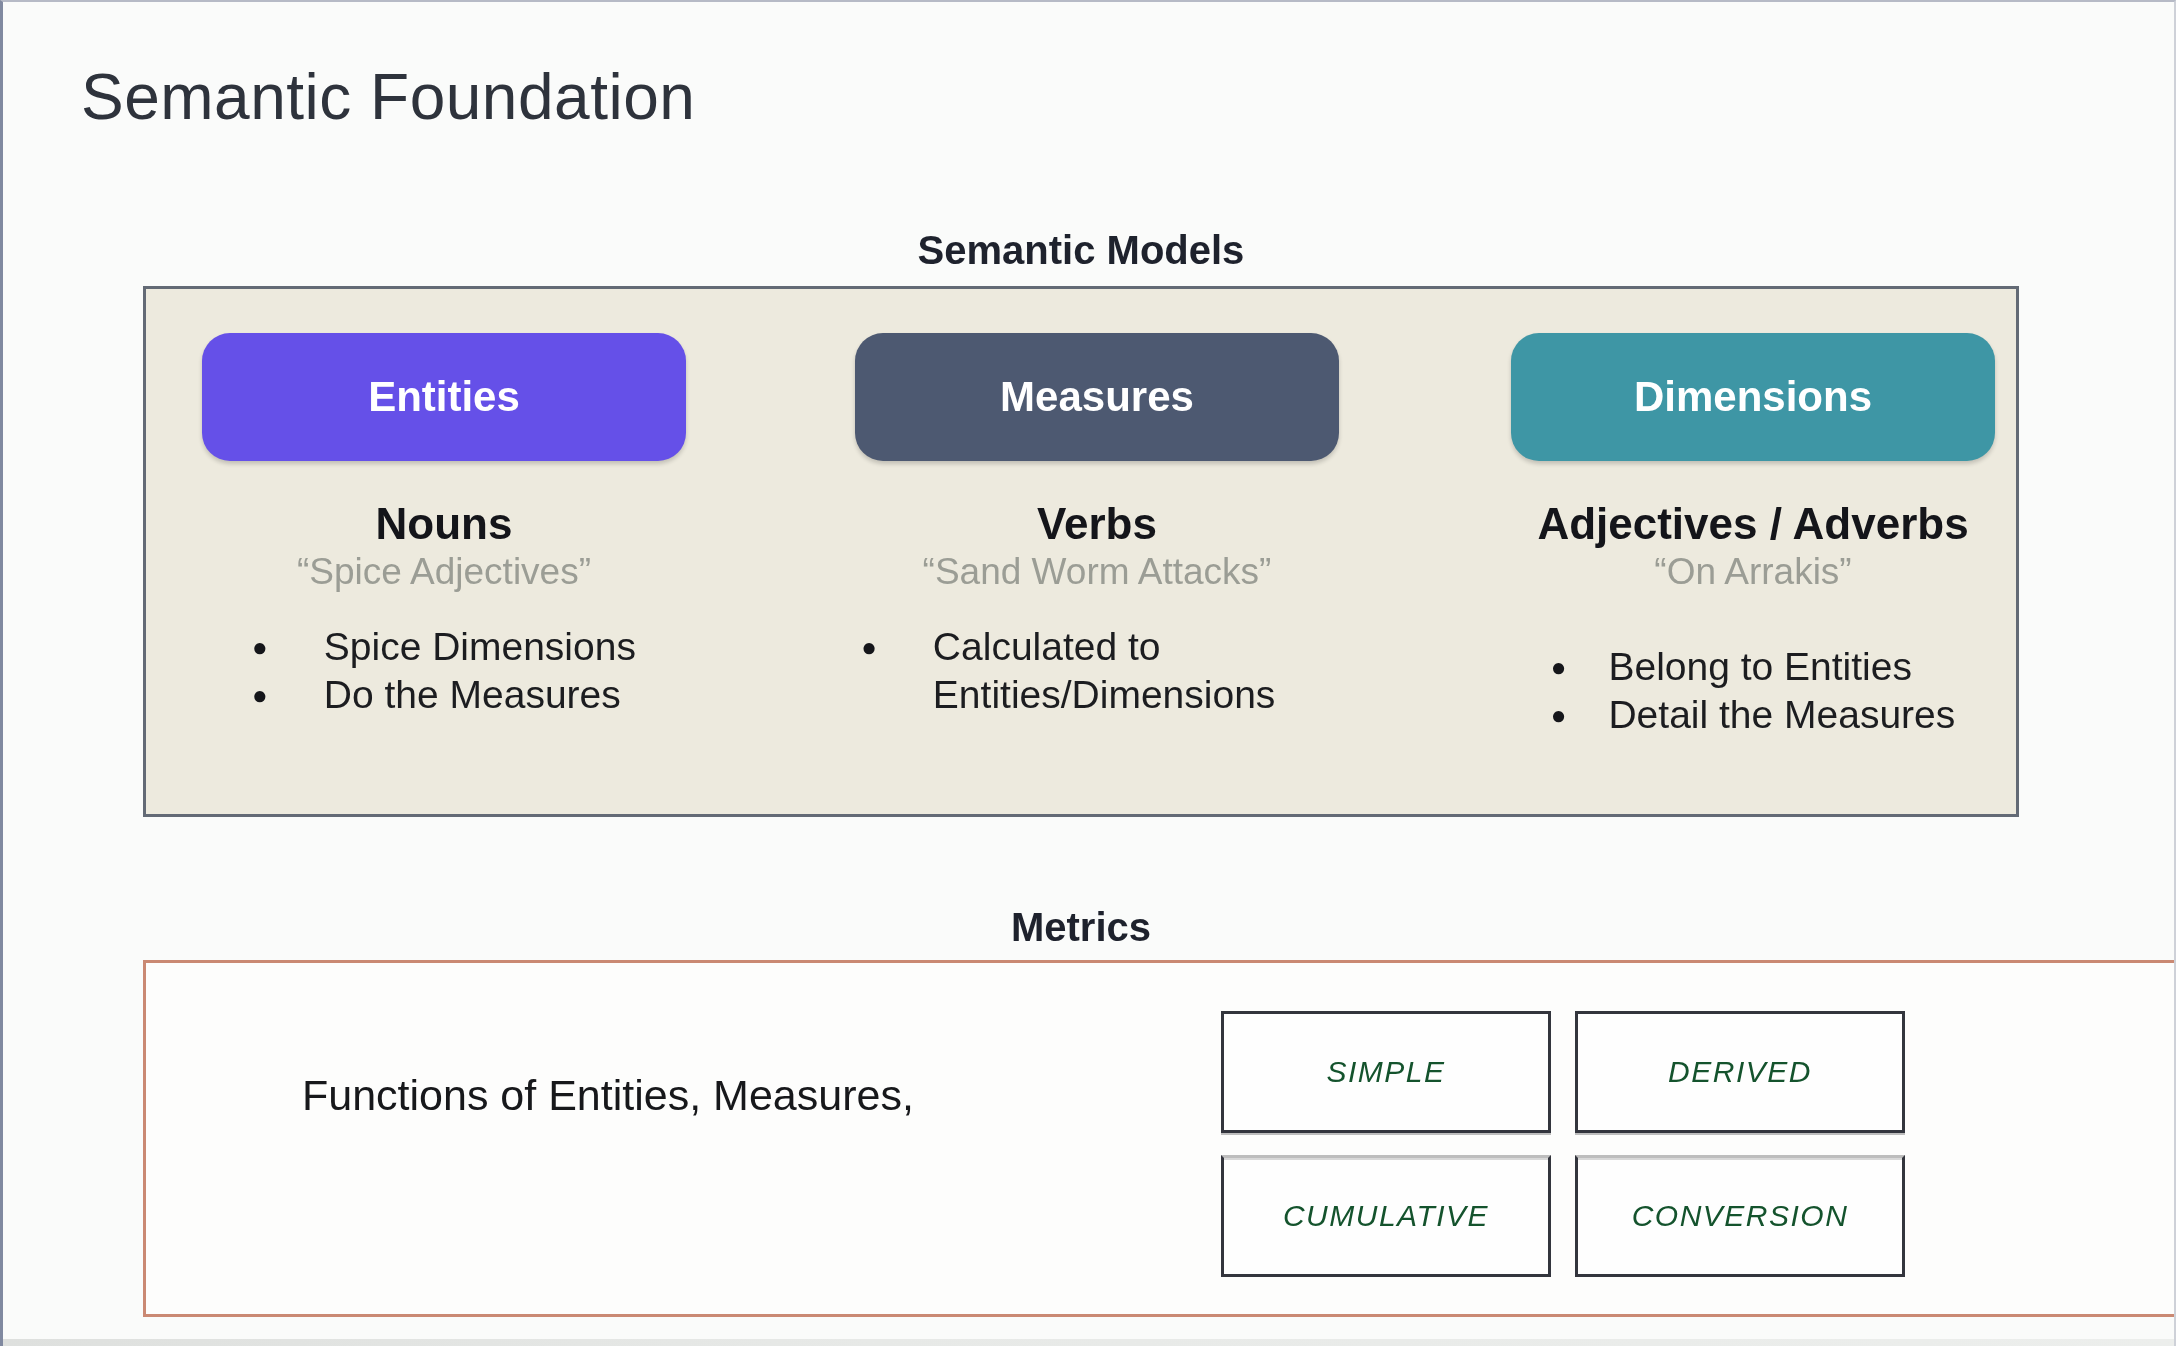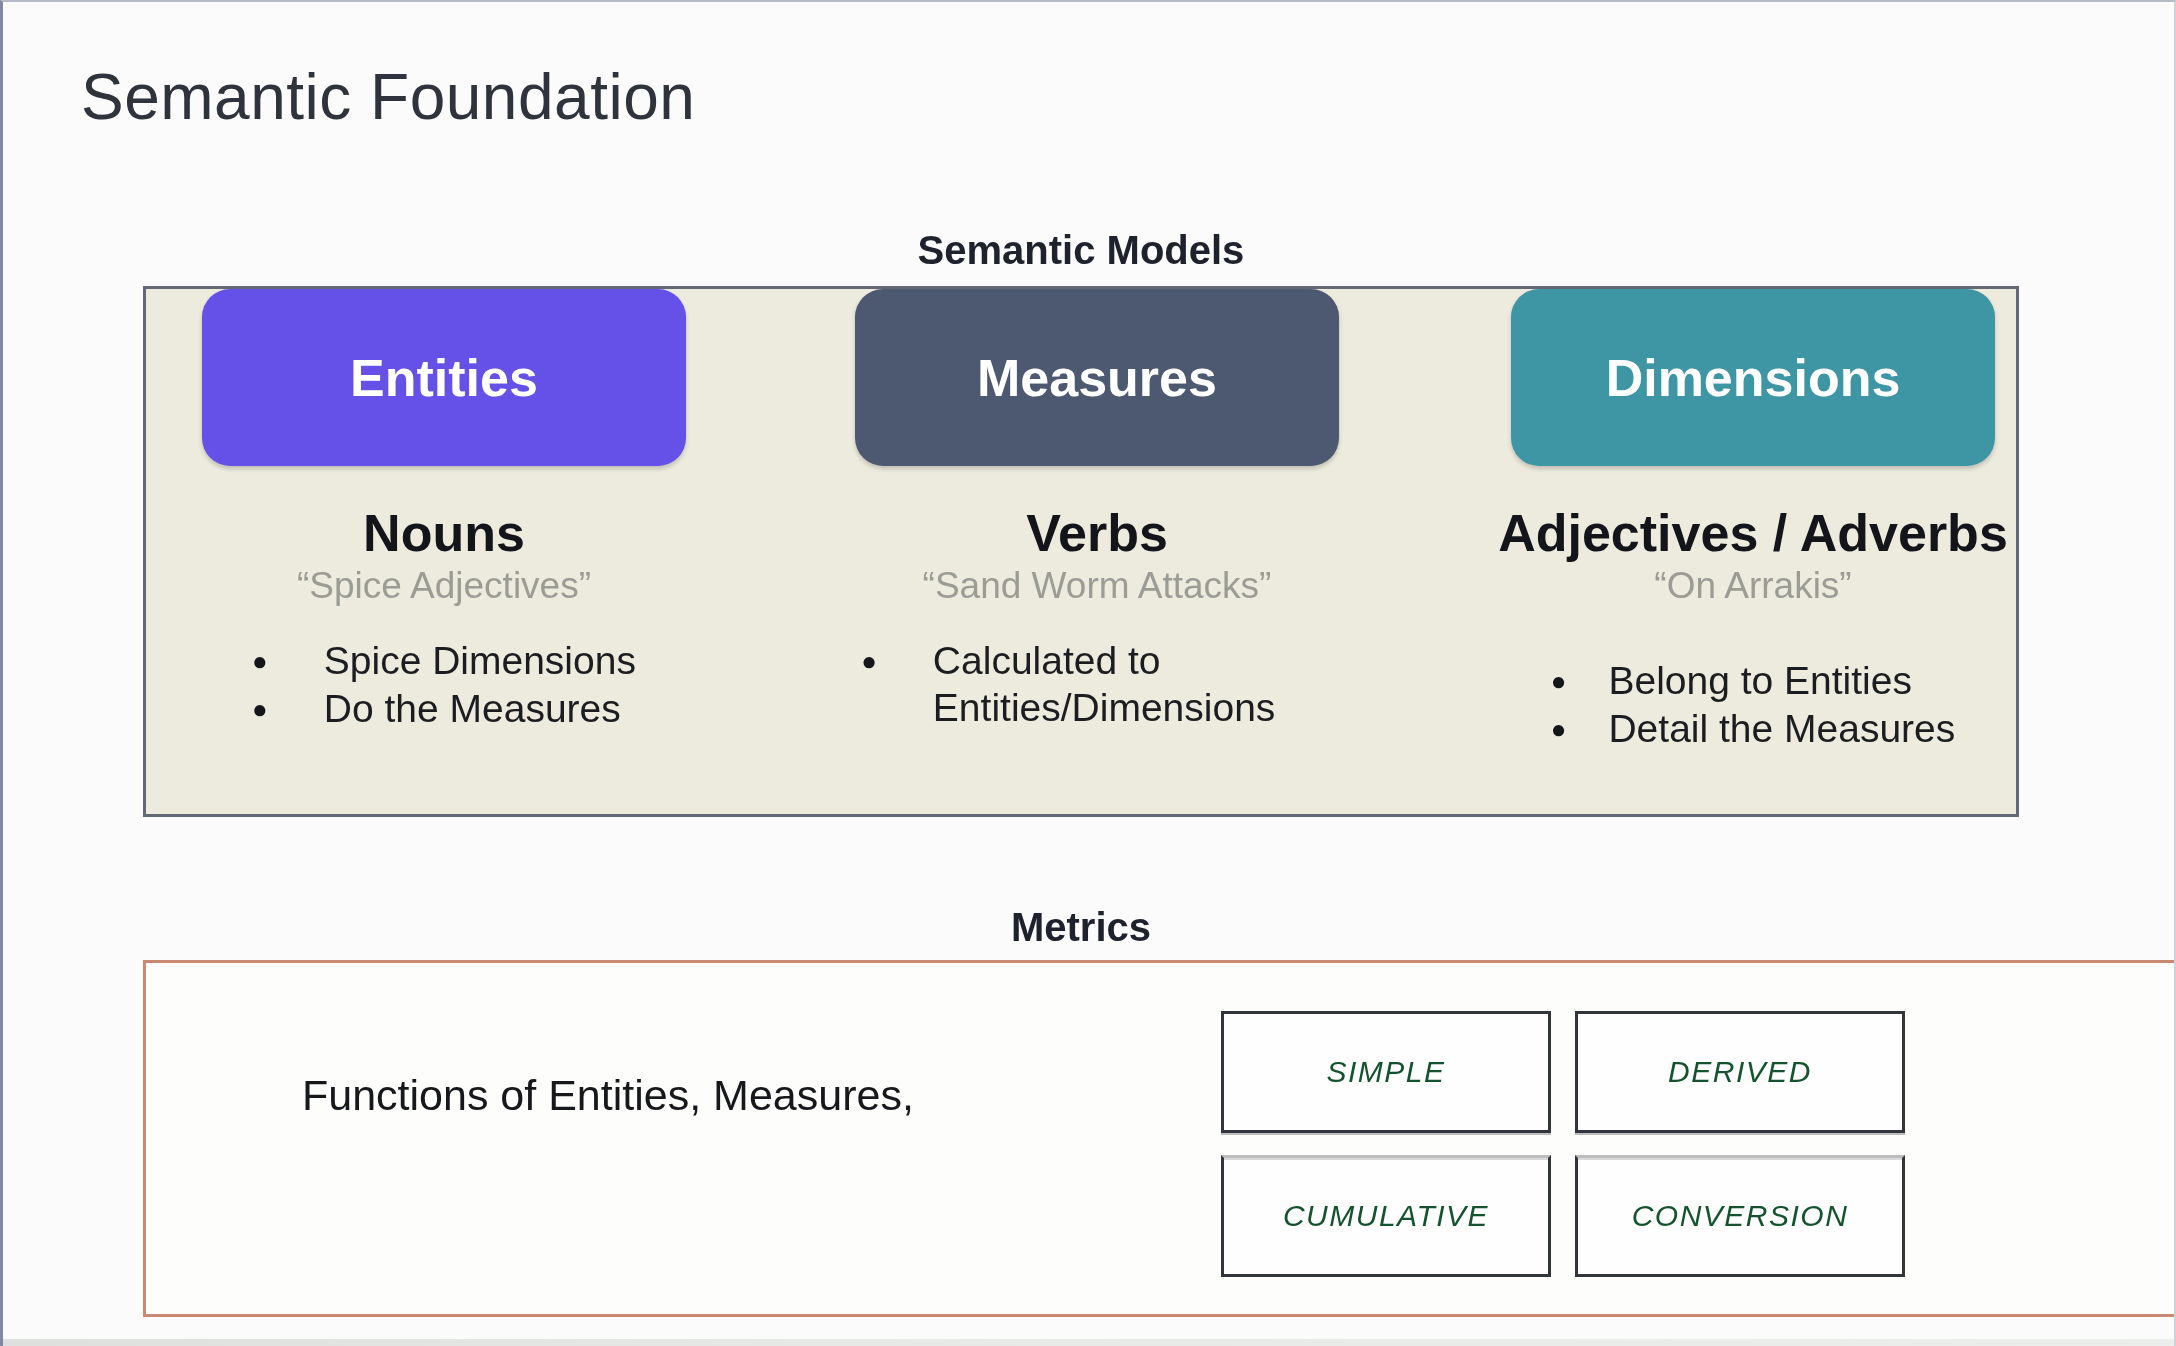--- a/index.html
+++ b/index.html
@@ -35,29 +35,30 @@
     box-sizing:border-box;
   }
   .sm-col{
     position:absolute;top:0;width:560px;
     display:flex;flex-direction:column;align-items:center;
   }
   .sm-col.c0{left:18px;}
   .sm-col.c1{left:671px;}
   .sm-col.c2{left:1327px;}
   .pill{
-    width:484px;height:177px;
+    margin-top:44px;
+    width:484px;height:128px;
     border-radius:28px;
     display:flex;align-items:center;justify-content:center;
-    color:#ffffff;font-size:52px;font-weight:700;
+    color:#ffffff;font-size:42px;font-weight:700;
     box-shadow:0 3px 4px rgba(0,0,0,0.18);
   }
   .pos{
     margin-top:40px;
-    font-size:52px;font-weight:700;color:#14151a;line-height:1.05;
+    font-size:44px;font-weight:700;color:#14151a;line-height:1.05;
     text-align:center;
   }
   .example{
     margin-top:4px;
     font-size:37px;font-weight:400;color:#9b9d95;
     text-align:center;
   }
   ul.bullets{
     list-style:none;margin:30px 0 0 0;padding:0;
   }

